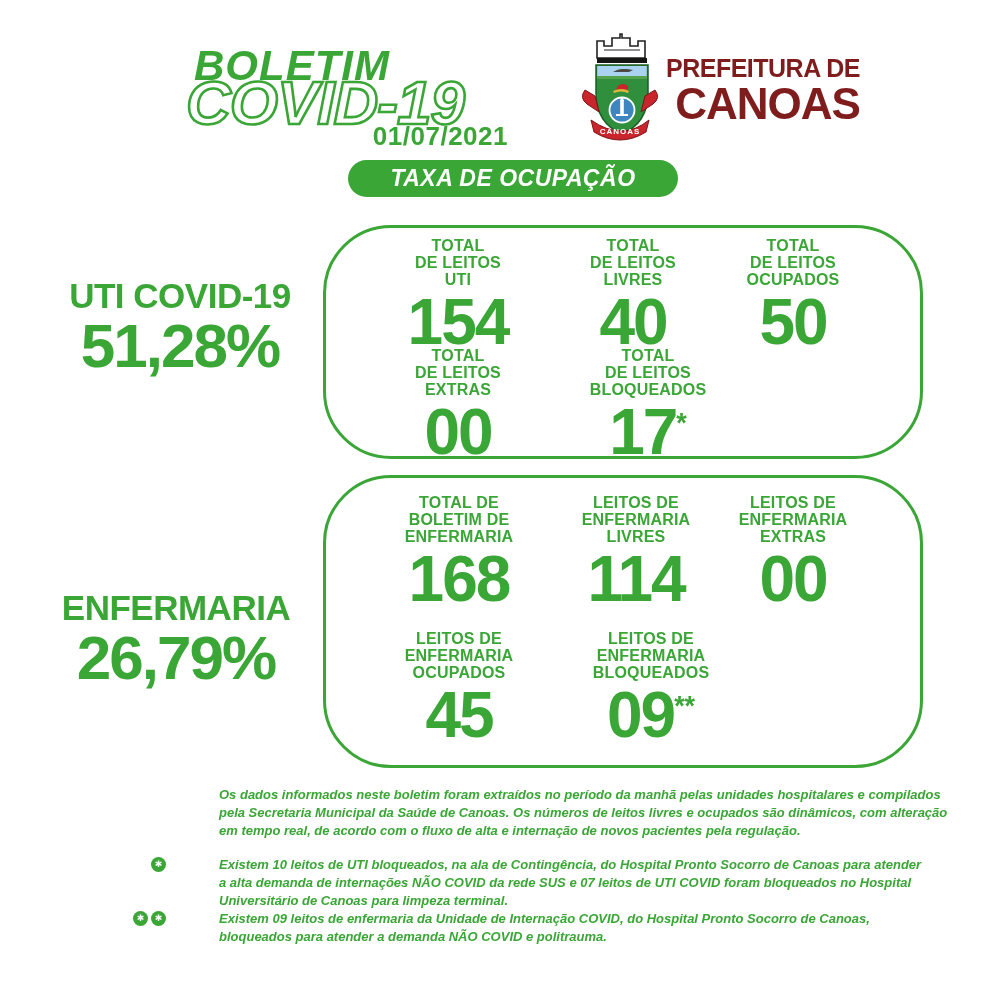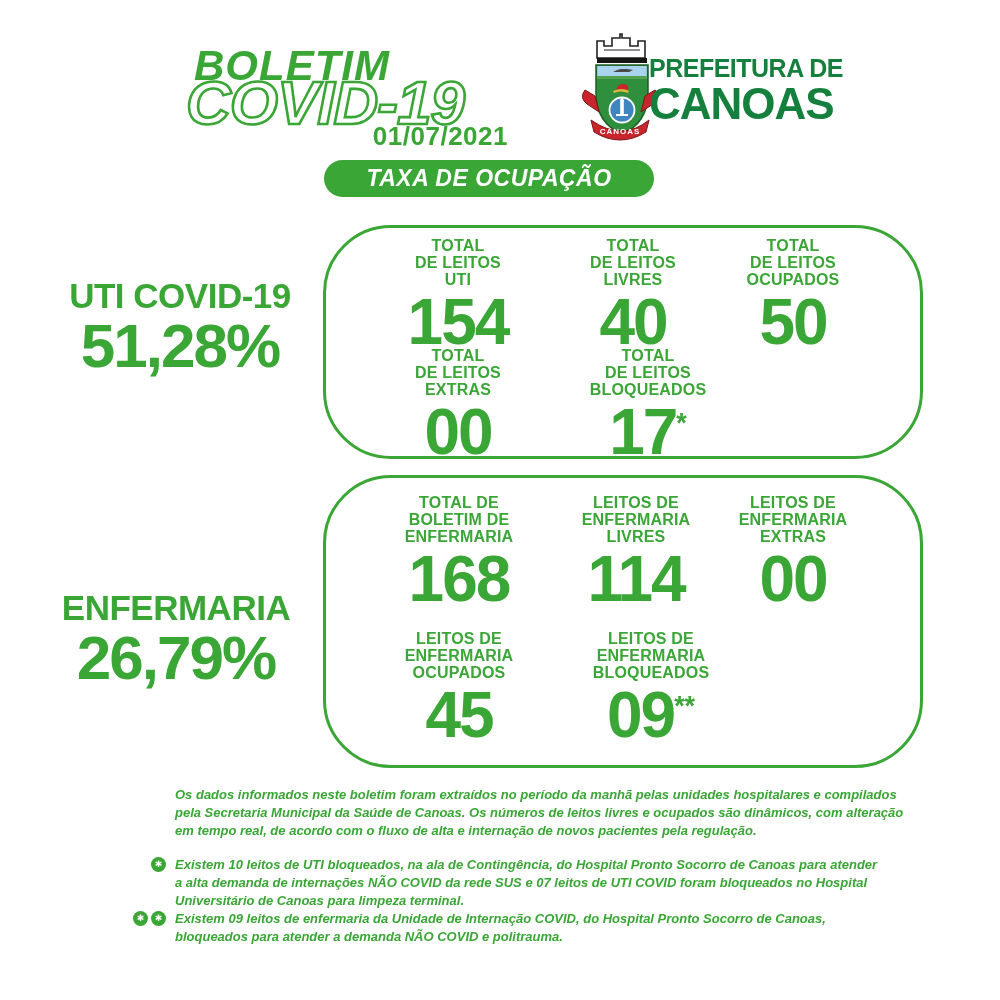--- a/index.html
+++ b/index.html
@@ -13,27 +13,27 @@
   .boletim{
     left:194px;top:42px;color:var(--green);
     font-size:42px;font-weight:bold;font-style:italic;letter-spacing:1px;
   }
   .covid-svg{left:182px;top:66px;}
   .date{
     left:250px;top:121px;width:258px;text-align:right;
     color:var(--green);font-size:26px;font-weight:bold;letter-spacing:0.5px;
   }
   .crest{left:577px;top:28px;}
-  .org{left:649px;top:56px;color:#15803d;line-height:1;}
+  .org{left:666px;top:56px;color:#7f1d1d;line-height:1;text-align:right;}
   .org .l1{font-size:25px;font-weight:bold;letter-spacing:-0.5px;}
   .org .l2{font-size:44px;font-weight:bold;letter-spacing:-1px;margin-top:1px;}
 
   
   .pill{
-    left:324px;top:160px;width:330px;height:37px;background:var(--green);
+    left:348px;top:160px;width:330px;height:37px;background:var(--green);
     border-radius:19px;display:flex;align-items:center;justify-content:center;
     color:#ffffff;font-size:23px;font-weight:bold;font-style:italic;letter-spacing:0.5px;
   }
 
   
   .box{
     border:3px solid var(--green);border-radius:68px;background:#fff;
   }
   .box.uti{left:323px;top:225px;width:594px;height:228px;}
   .box.enf{left:323px;top:475px;width:594px;height:287px;}
@@ -52,21 +52,21 @@
     white-space:pre-line;
   }
   .stat .sval{
     font-size:64px;font-weight:bold;letter-spacing:-2px;line-height:1.0;margin-top:2px;
   }
   .stat .sval sup{font-size:0.42em;vertical-align:super;letter-spacing:0;}
 
   
   .ftext{
     color:var(--green);font-size:13px;font-weight:bold;font-style:italic;
-    line-height:18px;white-space:pre-line;
+    line-height:18px;white-space:pre-line;margin-left:44px;
   }
   .fbullets{display:flex;gap:3px;}
   .fbullet{
     width:15px;height:15px;border-radius:50%;background:var(--green);
     color:#fff;font-size:9px;line-height:15px;text-align:center;
     font-style:normal;display:inline-block;
   }
 </style>
 </head>
 <body>

